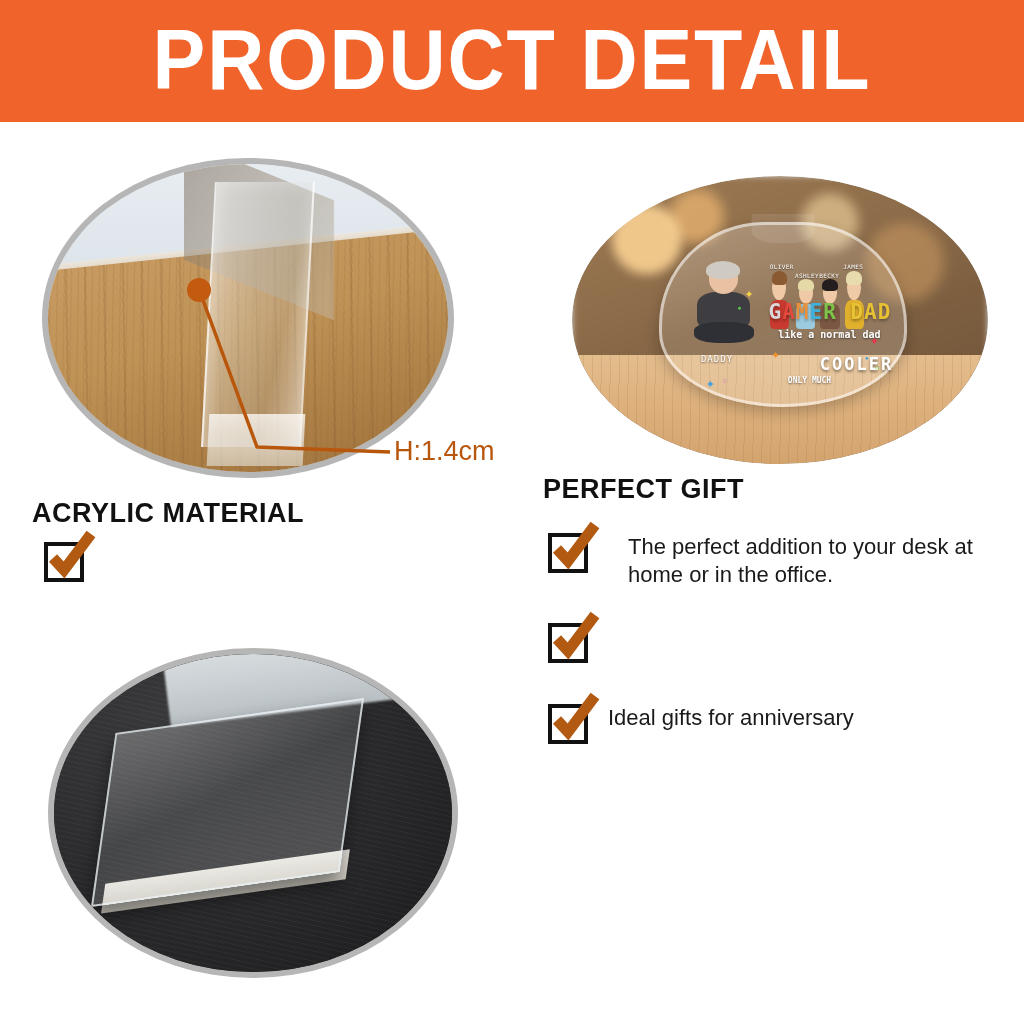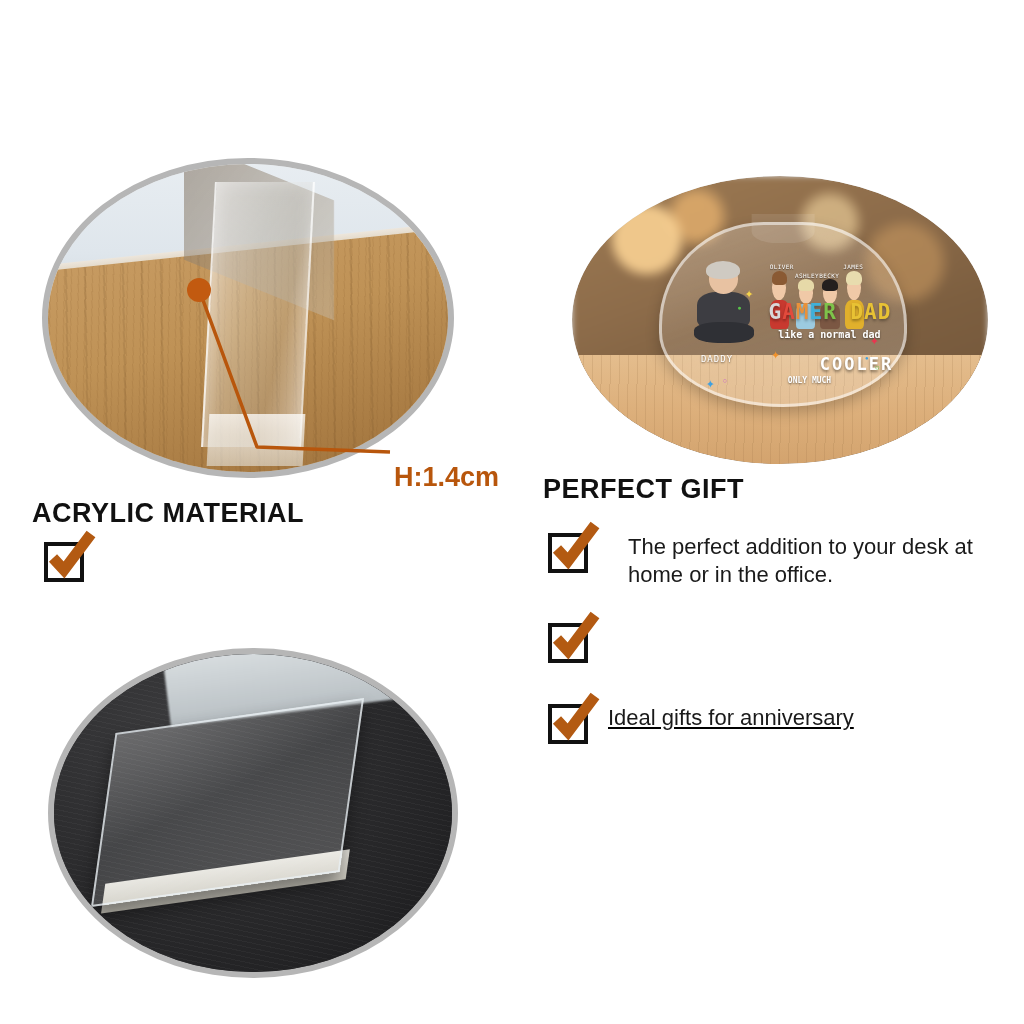--- a/index.html
+++ b/index.html
@@ -188,23 +188,23 @@
   .bl-slab-side{
     position:absolute;left:12%;top:67%;width:62%;height:9%;
     background:linear-gradient(180deg,#e8e6df,#cbc8bd);
     transform:rotate(-8deg) skewX(-16deg);
   }
 
   
   .callout-svg{position:absolute;left:0;top:0;width:1024px;height:1024px;pointer-events:none;}
   .callout-label{
     position:absolute;left:394px;top:436px;
-    color:#b8560c;font-weight:bold;font-size:27px;
-    font-family:"Liberation Sans", sans-serif;
-    letter-spacing:0px;white-space:nowrap;margin-top:26px;
+    color:#b8560c;font-weight:normal;font-size:27px;
+    font-family:"Liberation Sans", sans-serif;
+    letter-spacing:0px;white-space:nowrap;
   }
 
   
   .section-title{
     position:absolute;
     color:#111;font-weight:bold;font-size:27px;
     font-family:"Liberation Sans", sans-serif;
     letter-spacing:.5px;white-space:nowrap;
   }
   .title-acrylic{left:32px;top:498px;}
@@ -221,30 +221,33 @@
     color:#1a1a1a;
     font-family:"Liberation Sans", sans-serif;
     font-size:22px;line-height:28px;
     max-width:none;
   }
 
   .b-acrylic{left:44px;top:542px;}
   .b-acrylic .btext{font-size:22px;}
   .b1{left:548px;top:533px;}
   .b2{left:548px;top:623px;}
-  .b3{left:548px;top:704px;text-decoration:underline;}
+  .b3{left:548px;top:704px;}
   .b4{left:548px;top:788px;}
   .b5{left:548px;top:908px;}
   .b1 .btext,.b4 .btext{width:400px;margin-left:40px;}
 </style>
 </head>
 <body>
 
 <div class="page">
 
+  <div class="banner">
+    <div class="banner-title">PRODUCT DETAIL</div>
+  </div>
 
   <div class="oval oval-tl">
     <div class="tl-scene">
       <div class="tl-wall"></div>
       <div class="tl-table-edge"></div>
       <div class="tl-table"></div>
       <div class="tl-block-top"></div>
       <div class="tl-block"></div>
       <div class="tl-block-base"></div>
     </div>

